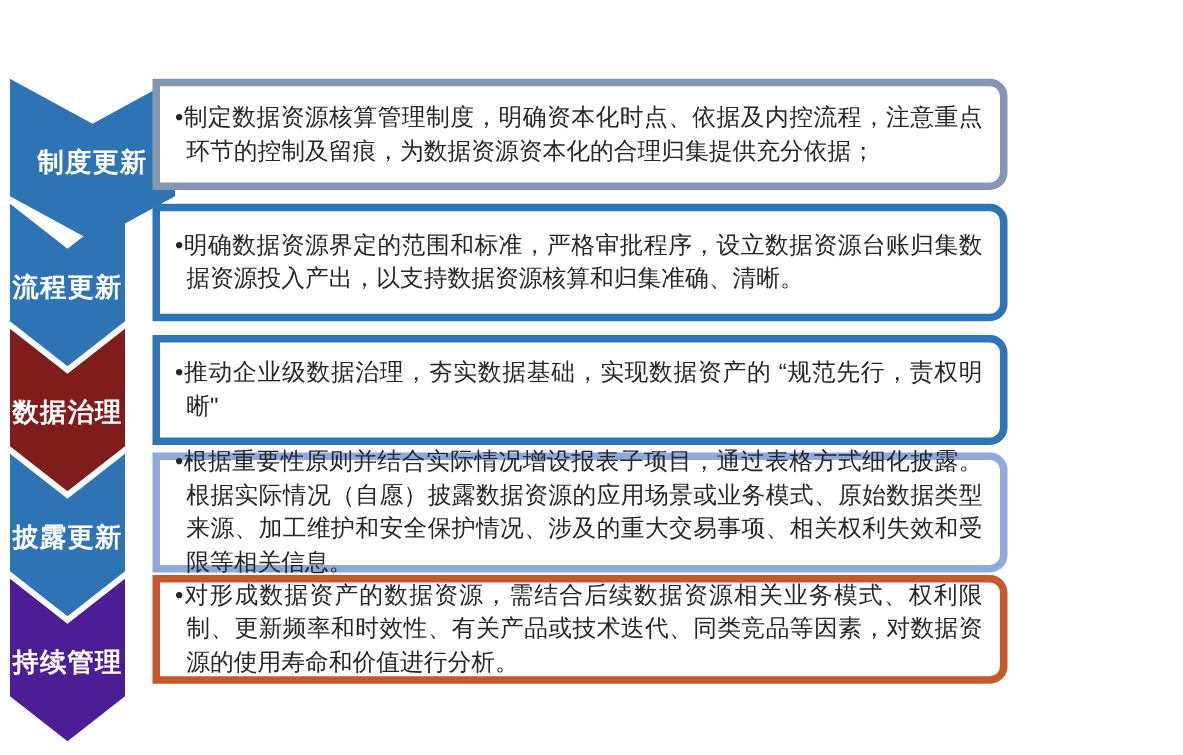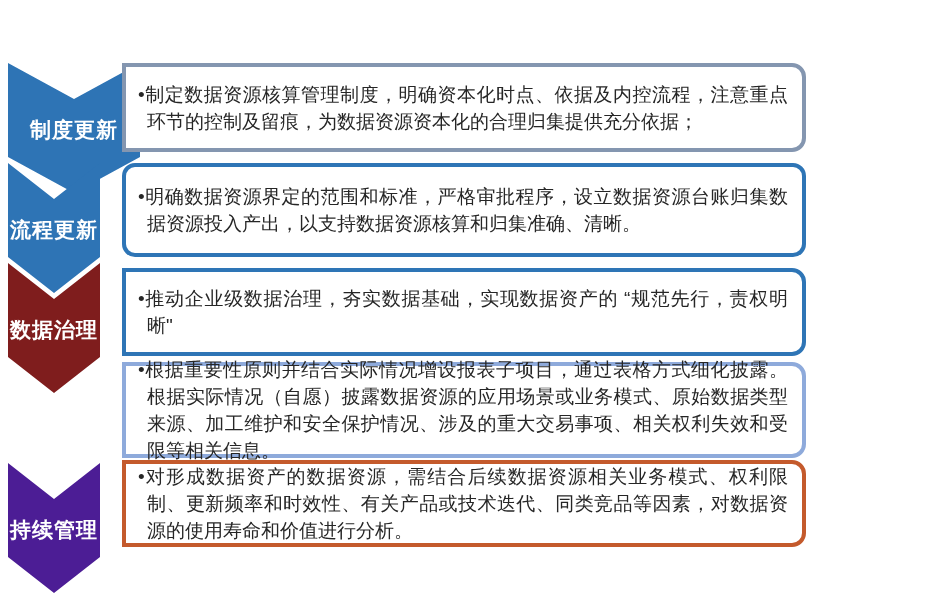--- a/index.html
+++ b/index.html
@@ -19,21 +19,21 @@
   .c0{top:63px}.c1{top:163px}.c2{top:263px}.c3{top:363px}.c4{top:463px}
   
   .header{
     position:absolute;left:122px;top:10px;width:816px;height:47px;
     display:flex;align-items:center;justify-content:center;
     color:#ffffff;font-weight:bold;font-size:21px;letter-spacing:1px;
   }
   
   .card{
     position:absolute;left:122px;width:684px;box-sizing:border-box;
-    background:#ffffff;border:4px solid #d946ef;border-radius:0 14px 14px 0;
+    background:#ffffff;border:6px solid #d946ef;border-radius:0 14px 14px 0;
     display:flex;align-items:center;
   }
   .card p{
     margin:0;padding:0 14px 0 21px;text-indent:-9px;
     font-size:19px;line-height:27px;color:#262626;text-align:justify;
   }
   .k0{top:63px;height:89px}
   .k1{top:163px;height:94px}
   .k2{top:268px;height:88px}
   .k3{top:362px;height:96px}
@@ -49,29 +49,32 @@
 
   <div class="chev c0" style="background-color: rgb(46, 116, 181); padding-left: 40px;">
     <span class="lbl">制度更新</span>
   </div>
   <div class="chev c1" style="background-color: rgb(46, 116, 181);">
     <span class="lbl">流程更新</span>
   </div>
   <div class="chev c2" style="background-color: #7f1d1d;">
     <span class="lbl">数据治理</span>
   </div>
+  <div class="chev c3" style="background-color: rgb(46, 116, 181);">
+    <span class="lbl">披露更新</span>
+  </div>
   <div class="chev c4" style="background-color: #4c1d95;">
     <span class="lbl">持续管理</span>
   </div>
 
 
   <div class="card k0" style="border-color: rgb(132, 150, 176);">
     <p><span>•</span><span>制定数据资源核算管理制度，明确资本化时点、依据及内控流程，注意重点环节的控制及留痕，为数据资源资本化的合理归集提供充分依据；</span></p>
   </div>
-  <div class="card k1" style="border-color: rgb(46, 117, 182); border-radius: 13px;">
+  <div class="card k1" style="border-color: rgb(46, 117, 182);">
     <p><span>•</span><span>明确数据资源界定的范围和标准，严格审批程序，设立数据资源台账归集数据资源投入产出，以支持数据资源核算和归集准确、清晰。</span></p>
   </div>
   <div class="card k2" style="border-color: rgb(46, 117, 182);">
     <p><span>•</span><span>推动企业级数据治理，夯实数据基础，实现数据资产的 “规范先行，责权明晰"</span></p>
   </div>
   <div class="card k3" style="border-color: rgb(142, 170, 219); justify-content: flex-end;">
     <p><span>•</span><span>根据重要性原则并结合实际情况增设报表子项目，通过表格方式细化披露。根据实际情况（自愿）披露数据资源的应用场景或业务模式、原始数据类型来源、加工维护和安全保护情况、涉及的重大交易事项、相关权利失效和受限等相关信息。</span></p>
   </div>
   <div class="card k4" style="border-color: rgb(196, 90, 44);">
     <p><span>•</span><span>对形成数据资产的数据资源，需结合后续数据资源相关业务模式、权利限制、更新频率和时效性、有关产品或技术迭代、同类竞品等因素，对数据资源的使用寿命和价值进行分析。</span></p>

